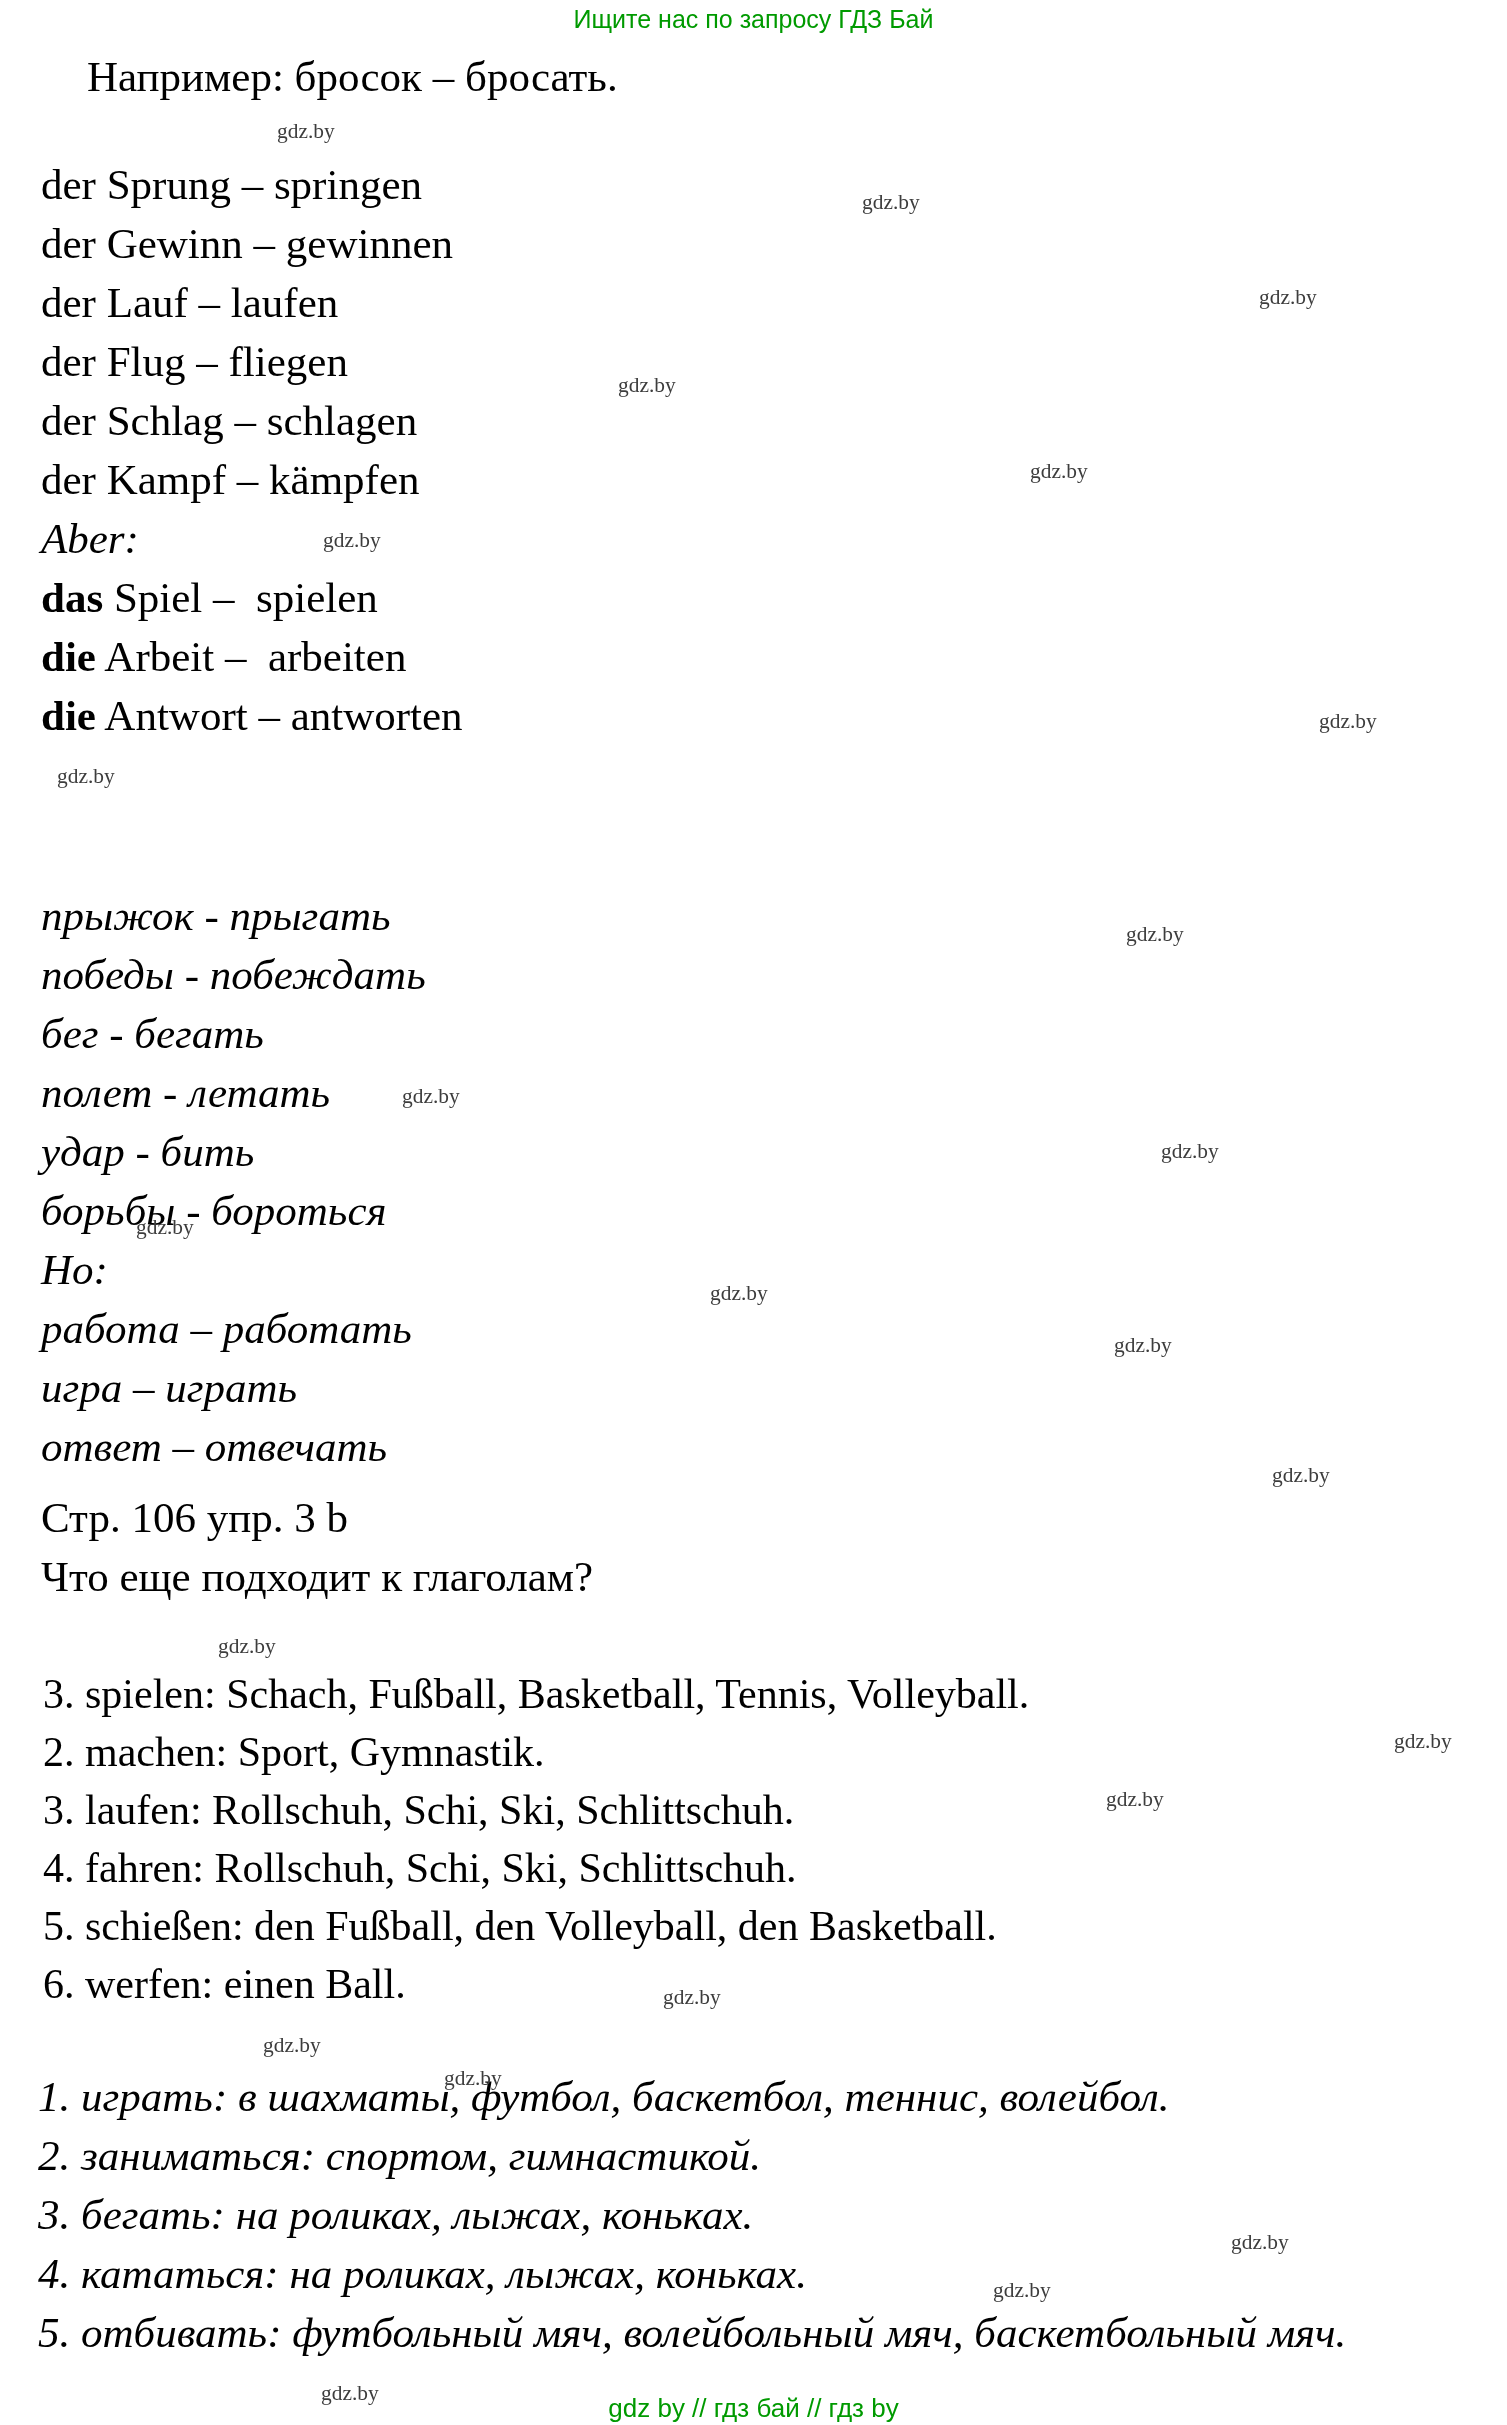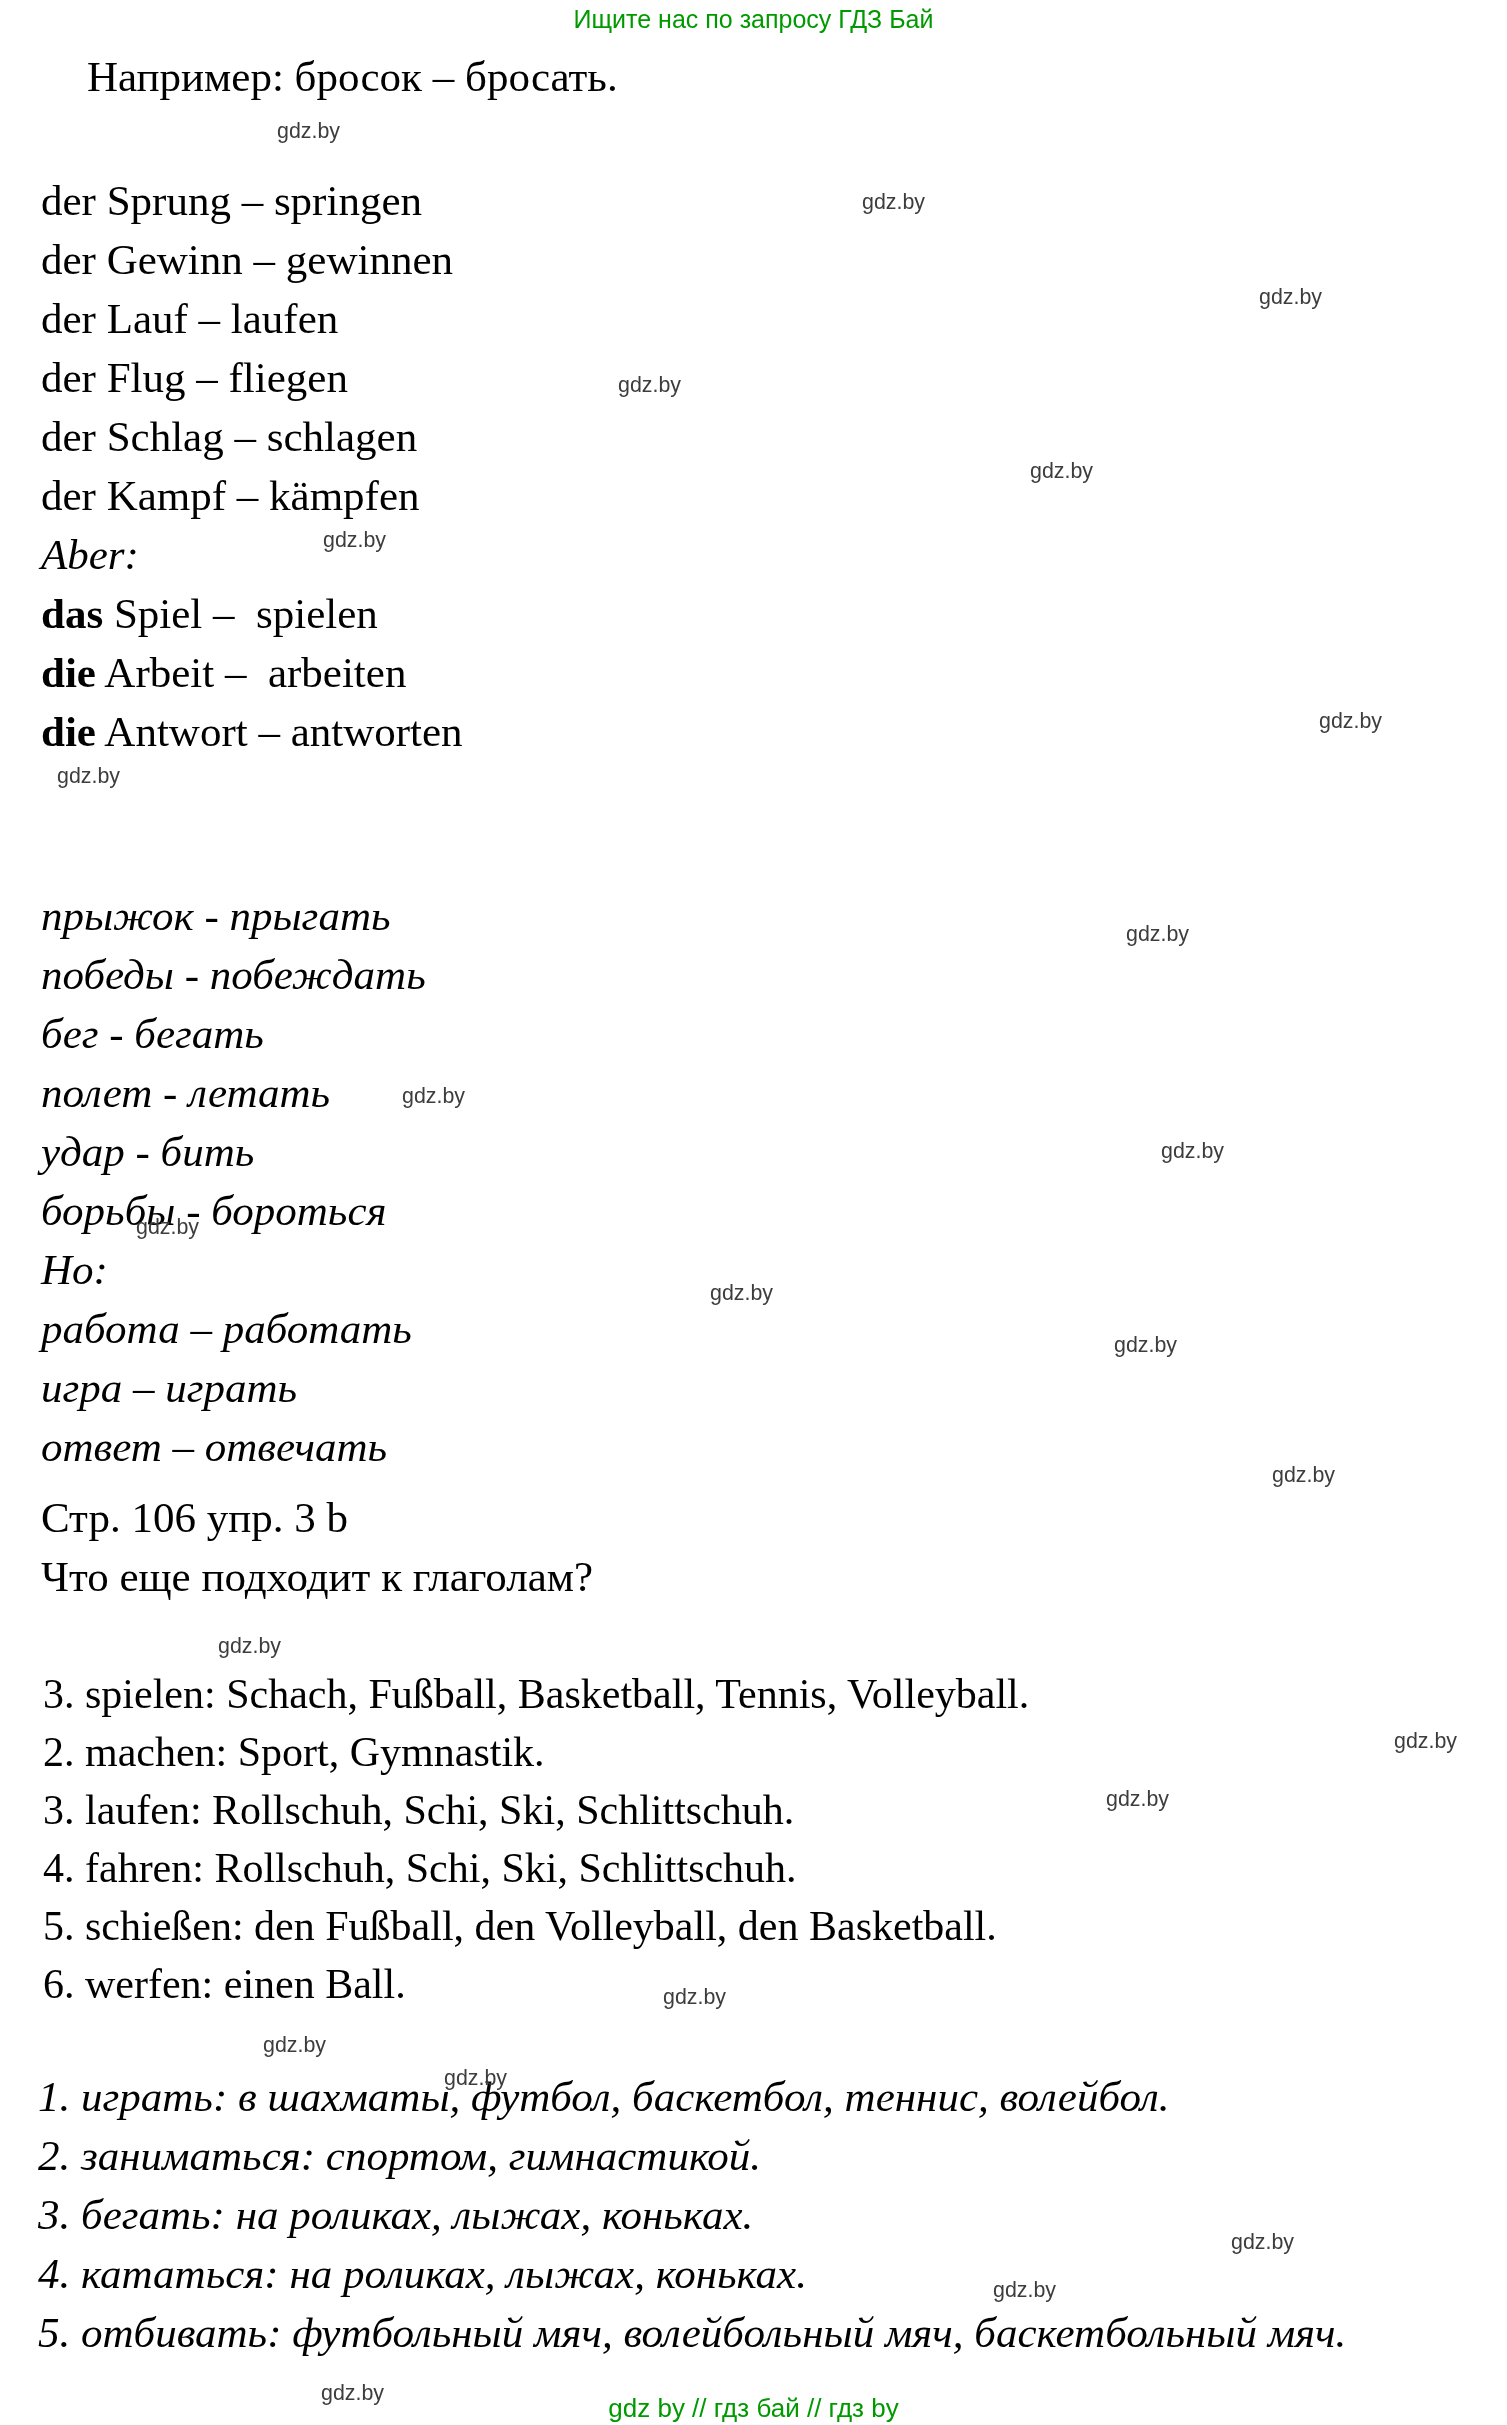--- a/index.html
+++ b/index.html
@@ -19,33 +19,33 @@
     color:#009a00;
   }
   .banner.top { top:4.7px; }
   .banner.bottom { top:2393px; font-size:26px; }
   .example {
     position:absolute; left:40px; top:52px;
     font-size:43px; white-space:pre-wrap;margin-left:47px;
   }
   .txtblock { position:absolute; font-size:43px; }
   .txtblock .line { white-space:pre-wrap; }
-  .german-block  { left:41px; top:155px;  line-height:59px;margin-top:16px; }
+  .german-block  { left:41px; top:155px;  line-height:59px; }
   .russian-block { left:41px; top:853px; line-height:59px; font-style:italic;margin-top:33px; }
   .exercise-header { left:41px; top:1488px; line-height:59px; }
   .german-items  { left:43px; top:1665px; line-height:58px; font-size:42px; }
   .russian-items {
     left:38px; top:2067px; line-height:59px; font-size:43px;
     font-style:italic; width:1479px;
   }
   .bold { font-weight:bold; }
   .italic { font-style:italic; }
   .wm {
     position:absolute;
-    font-family:Liberation Sans, sans-serif;
+    font-family:Liberation Serif, serif;
     font-size:21.4px;
     color:#3d3d3d;
   }
 </style>
 </head>
 <body>
 
 <div class="banner top">Ищите нас по запросу ГДЗ Бай</div>
 
 <div class="example">Например: бросок – бросать.</div>

